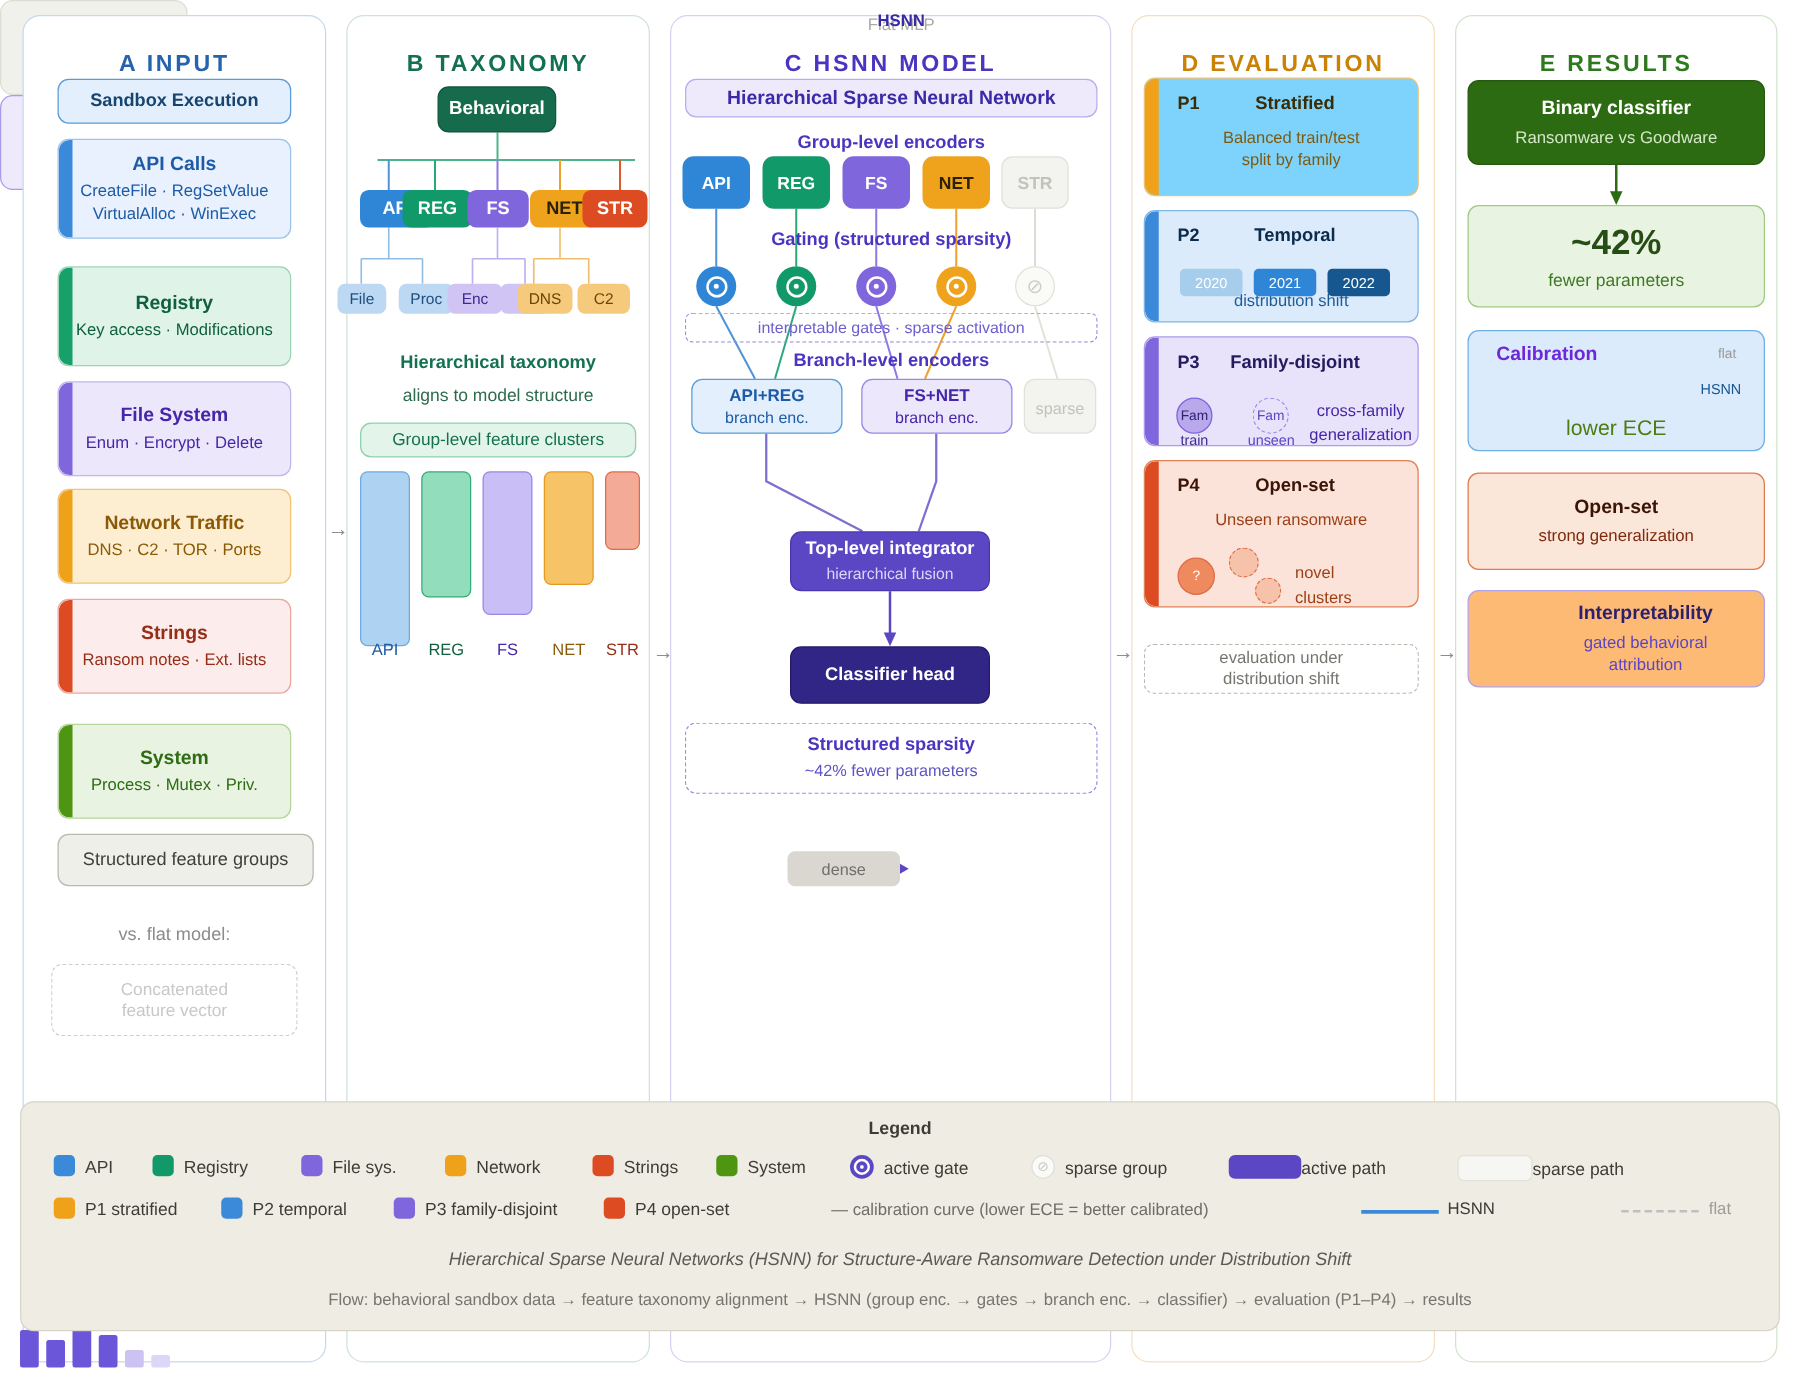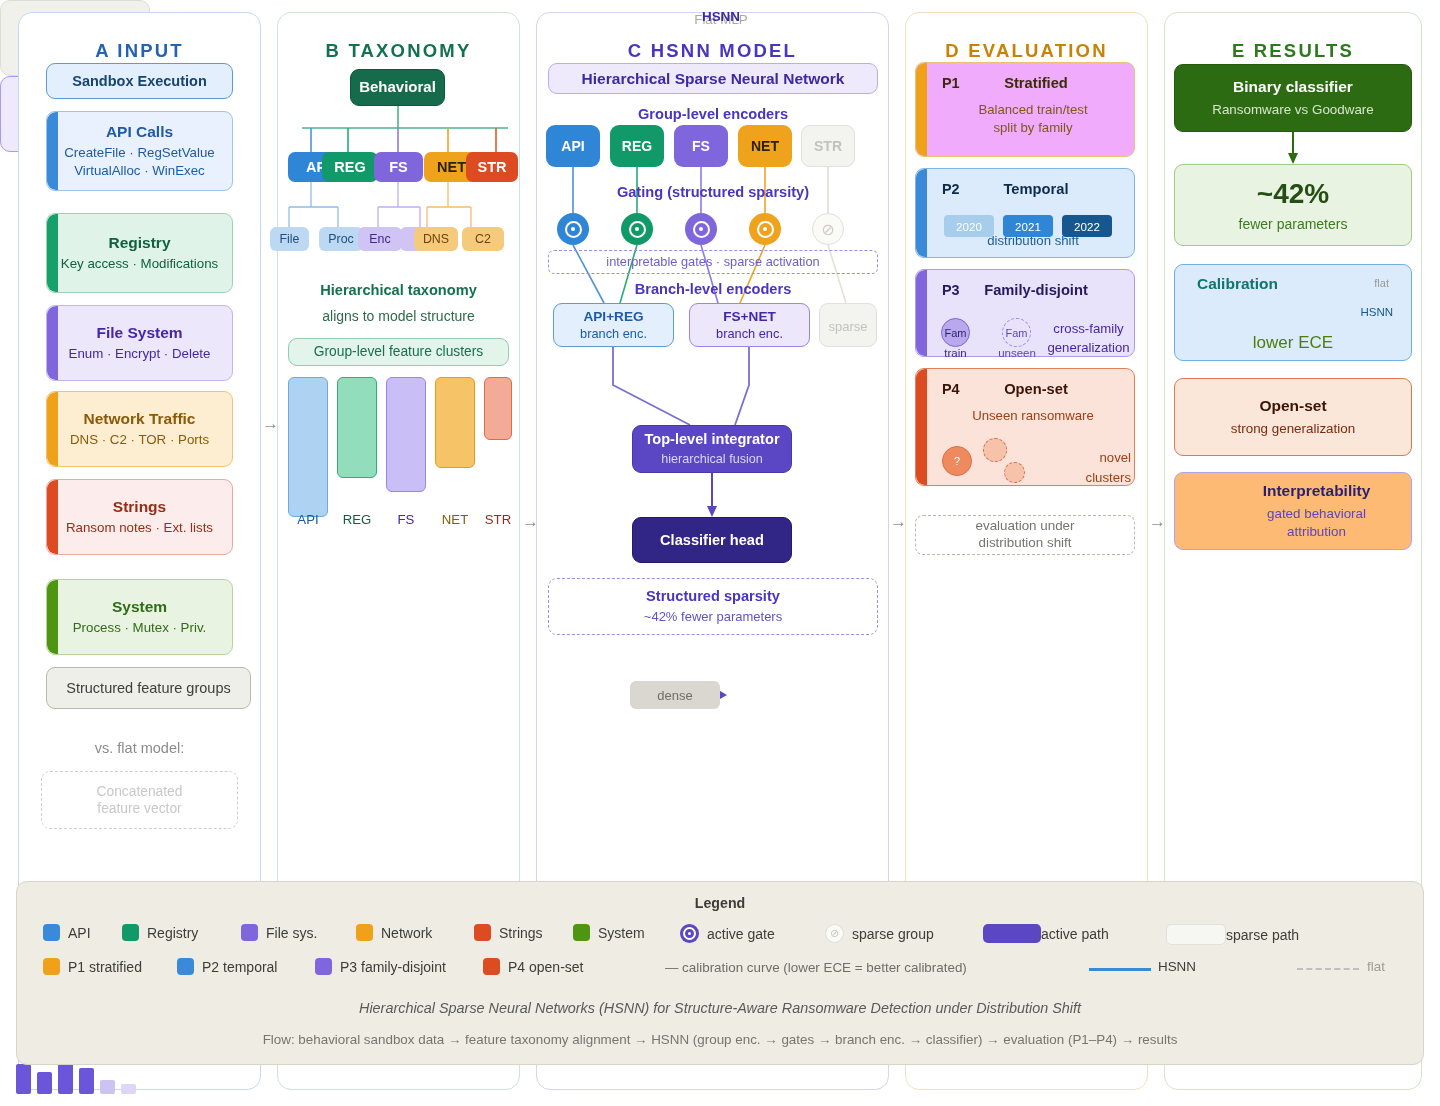--- a/index.html
+++ b/index.html
@@ -117,21 +117,21 @@
   #c-hsnnbox .hl{position:absolute;top:9px;width:100%;text-align:center;font-size:13.4px;
                  font-weight:bold;color:#3b2aa6;}
   .hbar{position:absolute;bottom:12px;width:15px;border-radius:2px;background:#6b55d8;}
 
   
   .pcard{position:absolute;left:915px;width:220px;border-radius:9px;box-sizing:border-box;}
   .pcard .ptag{position:absolute;left:26px;top:12px;font-size:14.4px;font-weight:bold;}
   .pcard .phd{position:absolute;left:0;right:0;top:12px;text-align:center;
               font-size:14.7px;font-weight:bold;padding-left:22px;}
   .pcard .psub{position:absolute;left:22px;right:6px;text-align:center;font-size:13.2px;line-height:1.35;}
-  #d-p1{top:62px;height:95px;background:#f0abfc;border:1.2px solid #eec073;}
+  #d-p1{top:62px;height:95px;background:#7dd3fc;border:1.2px solid #eec073;}
   #d-p1 .ptag,#d-p1 .phd{color:#3a2c06;} #d-p1 .psub{top:38px;color:#7d5a10;}
   #d-p1 .lbar{background:#f0a11a;}
   #d-p2{top:168px;height:90px;background:#dbebfb;border:1.2px solid #7fb6e6;}
   #d-p2 .ptag,#d-p2 .phd{color:#0c2c4d;} #d-p2 .lbar{background:#3b8ad9;}
   #d-p2 .psub{top:63px;color:#1c5c99;}
   #d-p3{top:269px;height:88px;background:#e8e3fb;border:1.2px solid #ac9aee;}
   #d-p3 .ptag,#d-p3 .phd{color:#241a5e;} #d-p3 .lbar{background:#8066dd;}
   #d-p4{top:368px;height:118px;background:#fbe3d9;border:1.2px solid #e08258;}
   #d-p4 .ptag,#d-p4 .phd{color:#3b1406;} #d-p4 .lbar{background:#dd4b22;}
   #d-p4 .psub{top:38px;color:#9c4017;}
@@ -449,37 +449,37 @@
 
   <div class="pcard card" id="d-p4">
     <div class="lbar"></div>
     <div class="ptag">P4</div>
     <div class="phd">Open-set</div>
     <div class="psub" style="top:38px;">Unseen ransomware</div>
   </div>
   <div class="fam" style="left:942px;top:446px;width:30px;height:30px;background:#ef8a5e;border:1.3px solid #de6b49;color:#fff;">?</div>
   <div class="fam" style="left:983px;top:438px;width:24px;height:24px;background:#f6c2aa;border:1.5px dashed #de6b49;"></div>
   <div class="fam" style="left:1004px;top:462px;width:21px;height:21px;background:#f6c2aa;border:1.5px dashed #de6b49;"></div>
-  <div class="ml" style="position:absolute;left:1036px;top:448px;width:95px;text-align:right;font-size:13.2px;color:#9c4017;line-height:1.5;">novel<br>clusters</div>
+  <div class="ml" style="position:absolute;left:1036px;top:448px;width:95px;text-align:left;font-size:13.2px;color:#9c4017;line-height:1.5;">novel<br>clusters</div>
 
   <div class="card" id="d-under">
     <div class="t1 ml">evaluation under<br>distribution shift</div>
   </div>
   <div class="arrow" style="left:1149px;top:512px;">→</div>
 
   <div class="ecard" id="e-bin">
     <div class="e1">Binary classifier</div>
     <div class="e2">Ransomware vs Goodware</div>
   </div>
   <div class="ecard" id="e-42">
     <div class="e1">~42%</div>
     <div class="e2">fewer parameters</div>
   </div>
   <div class="ecard" id="e-calib">
-    <div style="position:absolute;left:22px;top:10px;font-size:15.5px;font-weight:bold;color:#0f766e;">Calibration</div>
+    <div style="position:absolute;left:22px;top:10px;font-size:15.5px;font-weight:bold;color:#6d28d9;">Calibration</div>
     <div style="position:absolute;right:22px;top:12px;font-size:11px;color:#9a9a94;">flat</div>
     <div style="position:absolute;right:18px;top:41px;font-size:11.5px;color:#16578f;">HSNN</div>
     <div style="position:absolute;left:0;right:0;bottom:7px;text-align:center;font-size:17px;color:#4d7c0f;">lower ECE</div>
   </div>
   <div class="ecard" id="e-open">
     <div class="e1">Open-set</div>
     <div class="e2">strong generalization</div>
   </div>
   <div class="ecard" id="e-interp">
     <div class="e1">Interpretability</div>

